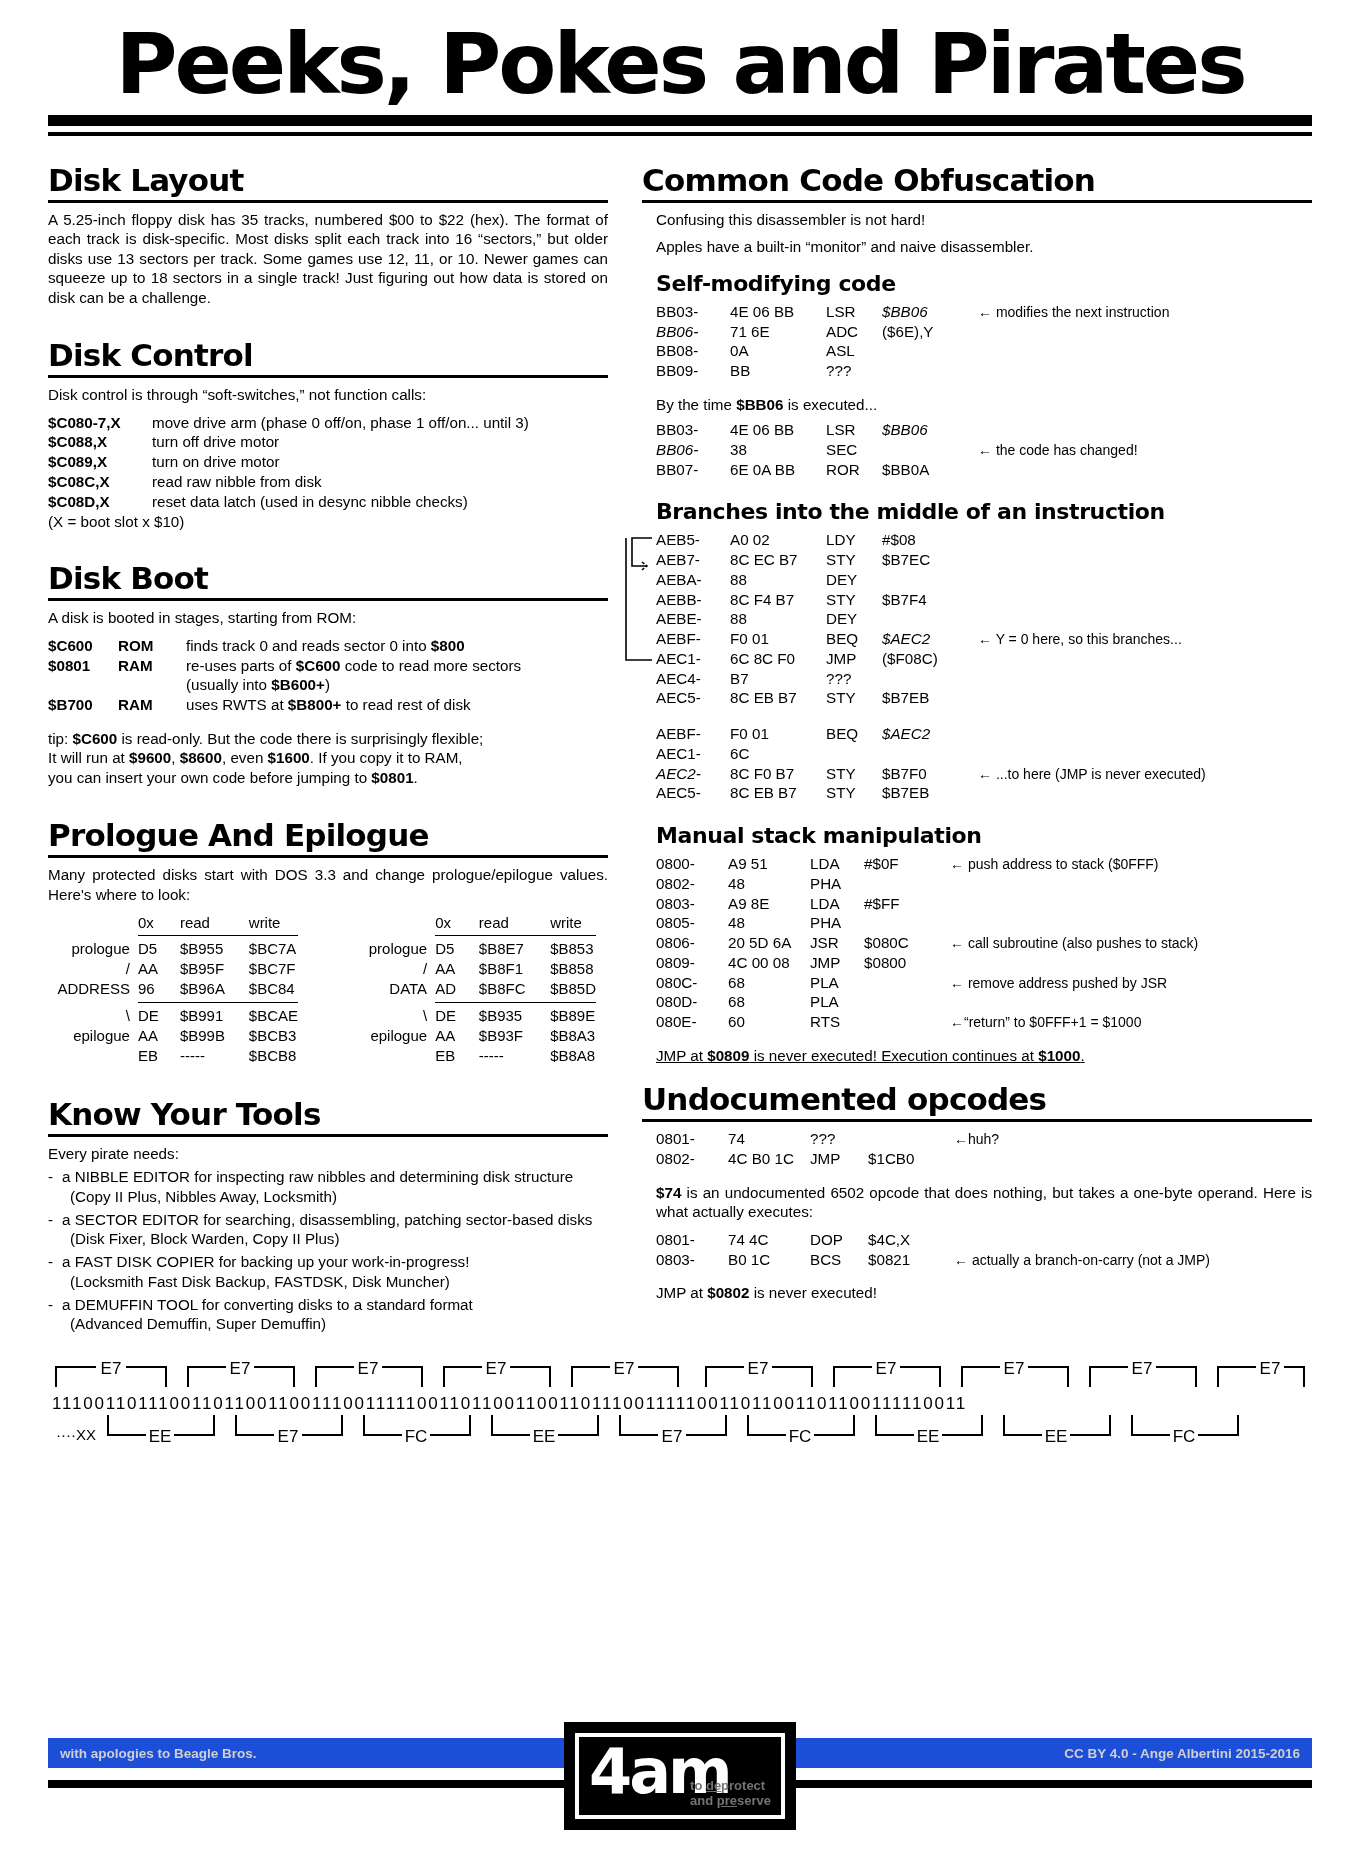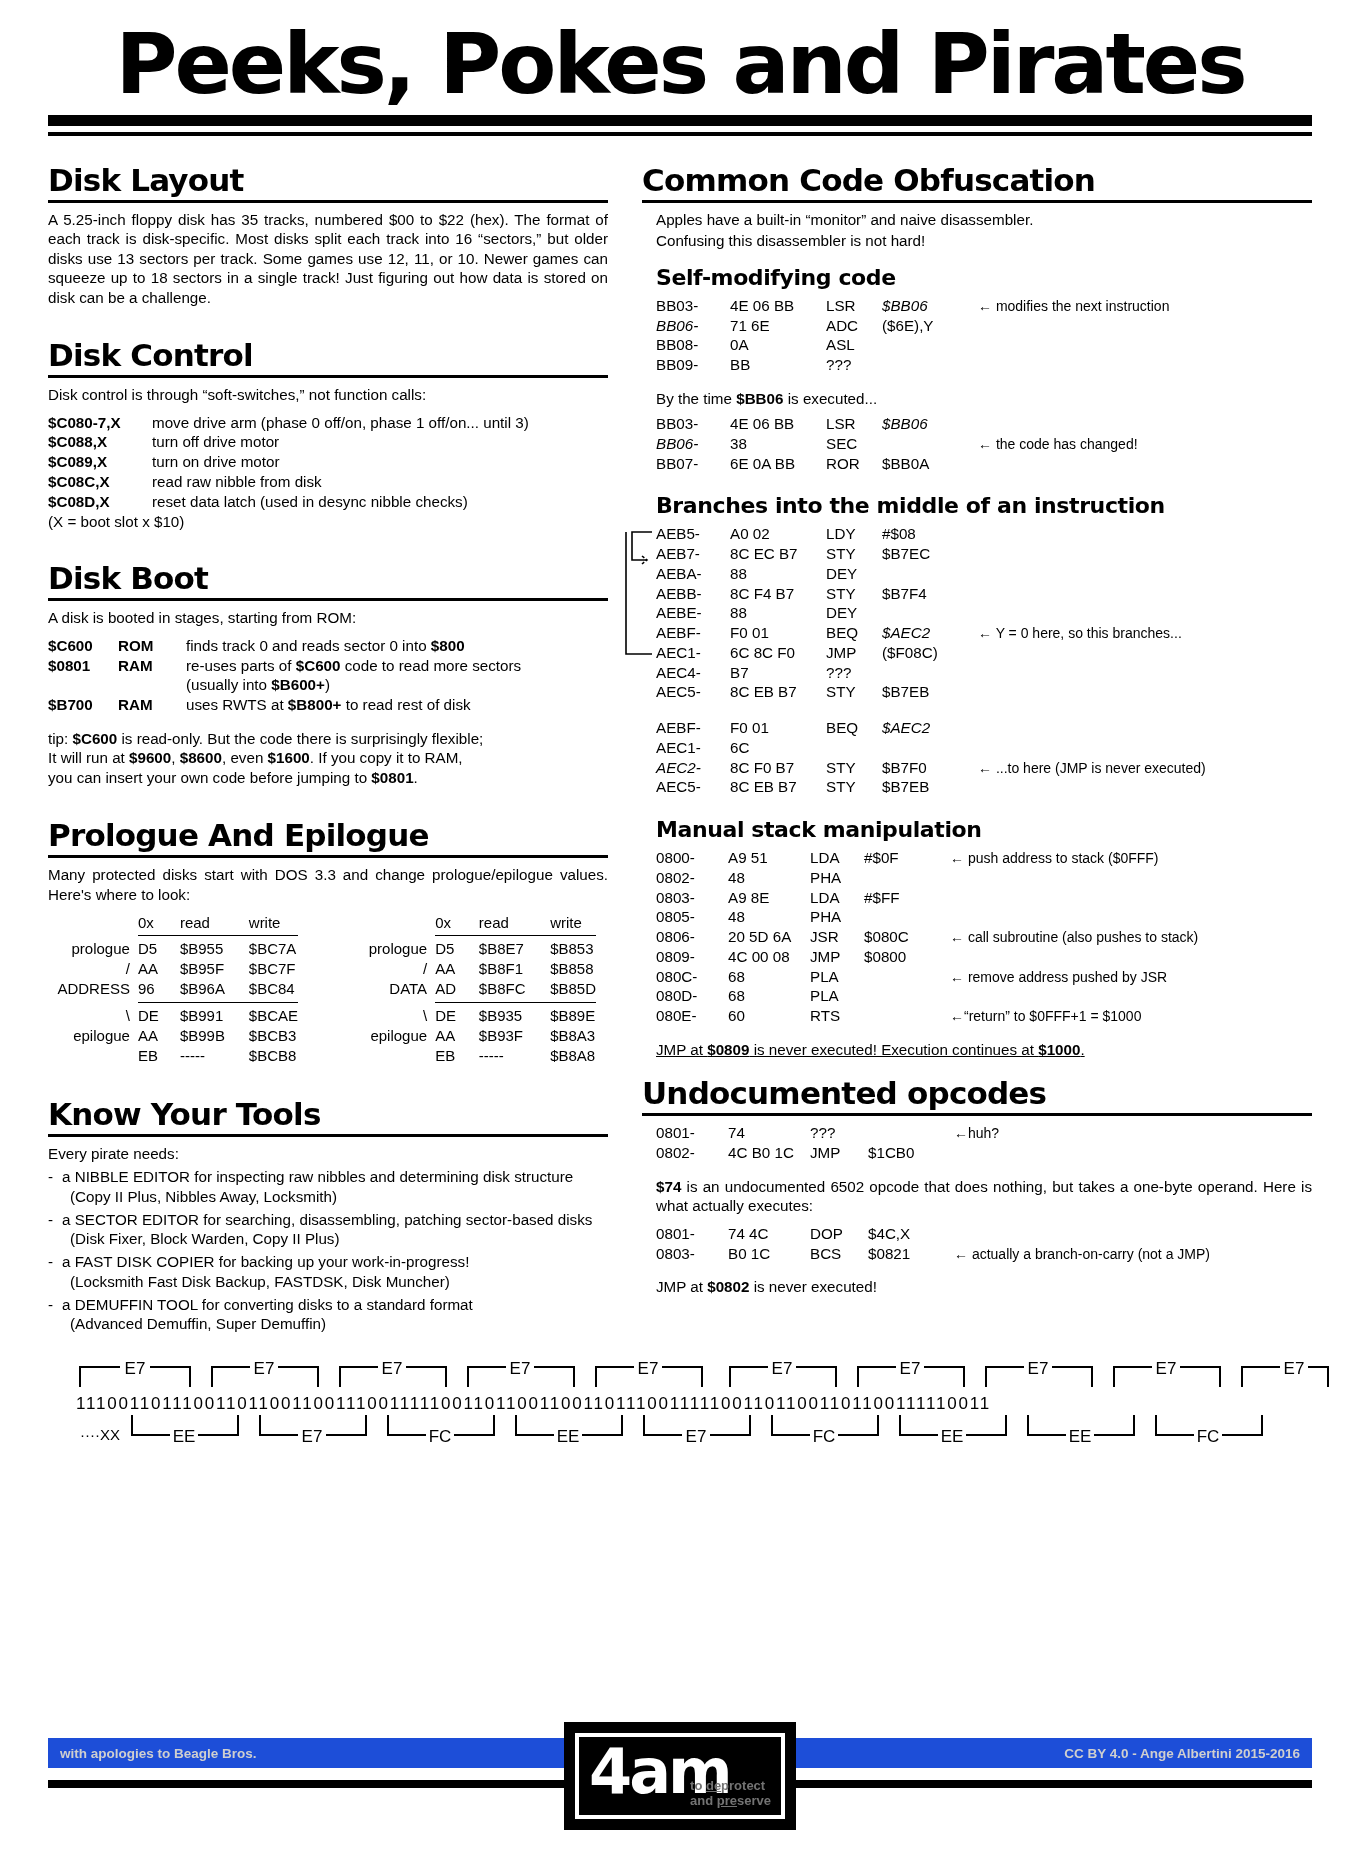--- a/index.html
+++ b/index.html
@@ -205,21 +205,20 @@
     top: 0;
     pointer-events: none;
   }
 
   
   .nibble {
     margin-top: 16px;
     position: relative;
     height: 96px;
     font-family: "Liberation Sans", sans-serif;
-    margin-left: 24px;
   }
   .nibble svg { display: block; }
 
   
   .footer {
     position: absolute;
     left: 0;
     right: 0;
     bottom: 0;
     height: 148px;
@@ -521,22 +520,22 @@
       </ul>
     </div>
 
     <div class="col-gap"></div>
 
     <div class="col-right">
 
       <h2 class="sect">Common Code Obfuscation</h2>
       <div class="sect-rule"></div>
       <div class="indent">
+        <p class="body nojust">Confusing this disassembler is not hard!</p>
         <p class="body nojust" style="margin-bottom:2px;">Apples have a built-in “monitor” and naive disassembler.</p>
-        <p class="body nojust">Confusing this disassembler is not hard!</p>
       </div>
 
       <div class="indent">
         <h3 class="sub first">Self-modifying code</h3>
         <div class="code">
           <div class="ln">
             <span class="c-addr">BB03-</span>
             <span class="c-byte">4E 06 BB</span>
             <span class="c-op">LSR</span>
             <span class="c-arg ital">$BB06</span>

